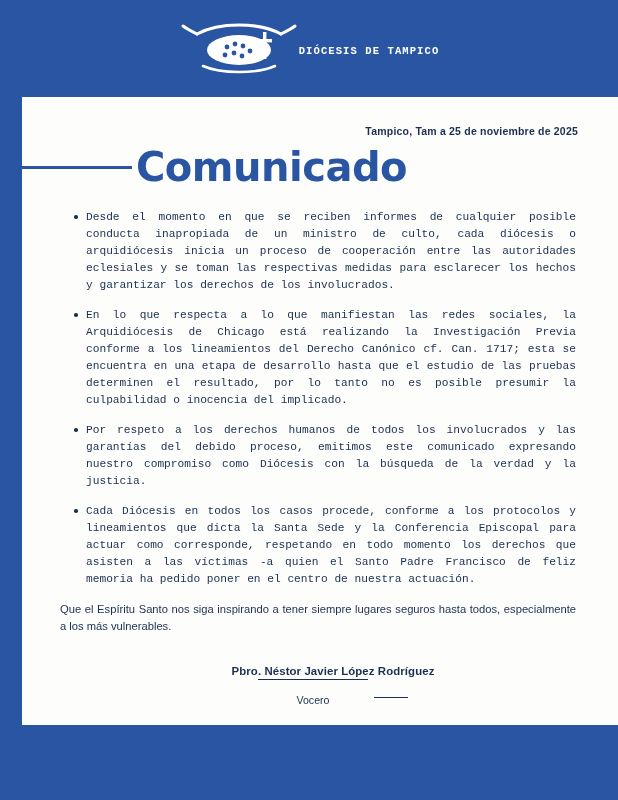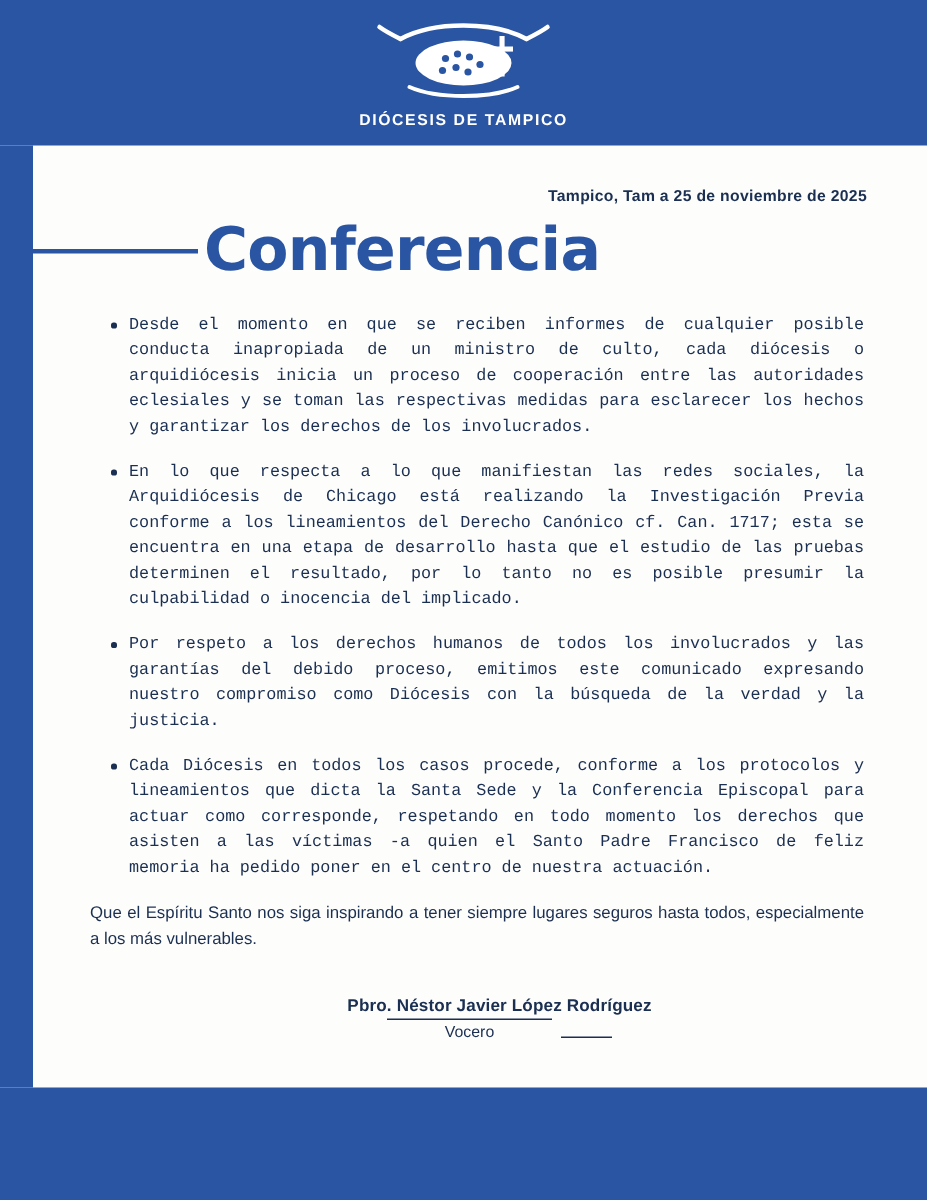--- a/index.html
+++ b/index.html
@@ -20,23 +20,23 @@
     width: 100%;
     height: 97px;
     background: #2a55a3;
     display: flex;
     flex-direction: column;
     align-items: center;
     justify-content: center;
   }
   .logo-wrap {
     display: flex;
-    flex-direction: column;
     align-items: center;
     justify-content: flex-start;
+    font-family: Liberation Mono, monospace;
   }
   .logo-svg { display: block; }
   .diocese-name {
     margin-top: 4px;
     color: #ffffff;
     font-size: 10.5px;
     font-weight: bold;
     letter-spacing: 1.1px;
   }
 
@@ -170,21 +170,21 @@
   .sign-role-row {
     display: flex;
     align-items: center;
     justify-content: center;
     margin-top: 2px;
   }
   .sign-role {
     font-size: 10.6px;
     color: #1b2f52;
     border-top: 1px solid #1b2f52;
-    padding-top: 2px;
+    padding-top: 14px;
     min-width: 110px;
   }
   .sign-dash {
     width: 34px;
     height: 1px;
     background: #1b2f52;
     margin-left: 6px;
     margin-top: 10px;
   }
 </style>
@@ -221,21 +221,21 @@
 </div>
 
 <div class="left-bar"></div>
 
 <div class="content">
 
   <div class="date-line">Tampico, Tam a 25 de noviembre de 2025</div>
 
   <div class="title-row">
     <div class="title-rule"></div>
-    <div class="doc-title">Conferencia</div>
+    <div class="doc-title">Comunicado</div>
   </div>
 
   <div class="body-text">
 
     <ul class="bullets">
       <li>Desde el momento en que se reciben informes de cualquier posible conducta inapropiada de un ministro de culto, cada diócesis o arquidiócesis inicia un proceso de cooperación  entre las autoridades eclesiales y se toman  las respectivas medidas para esclarecer los hechos y garantizar los derechos de los involucrados.</li>
       <li>En lo que respecta a lo que manifiestan las redes sociales, la Arquidiócesis de Chicago está realizando la Investigación Previa conforme a los lineamientos del Derecho Canónico cf. Can. 1717; esta se encuentra en una etapa de desarrollo hasta que el estudio de las pruebas determinen el resultado, por lo tanto no es posible presumir la culpabilidad o inocencia del implicado.</li>
       <li>Por respeto a los derechos humanos de todos los involucrados y las garantías del debido proceso,  emitimos este comunicado expresando nuestro compromiso como Diócesis con la búsqueda de la verdad y la justicia.</li>
       <li>Cada Diócesis en todos los casos procede, conforme a los protocolos y lineamientos que dicta la Santa Sede y la Conferencia Episcopal para actuar como corresponde, respetando en todo momento los derechos que asisten a las víctimas -a quien el Santo Padre Francisco de feliz memoria ha pedido poner en el centro de nuestra actuación.</li>
     </ul>

